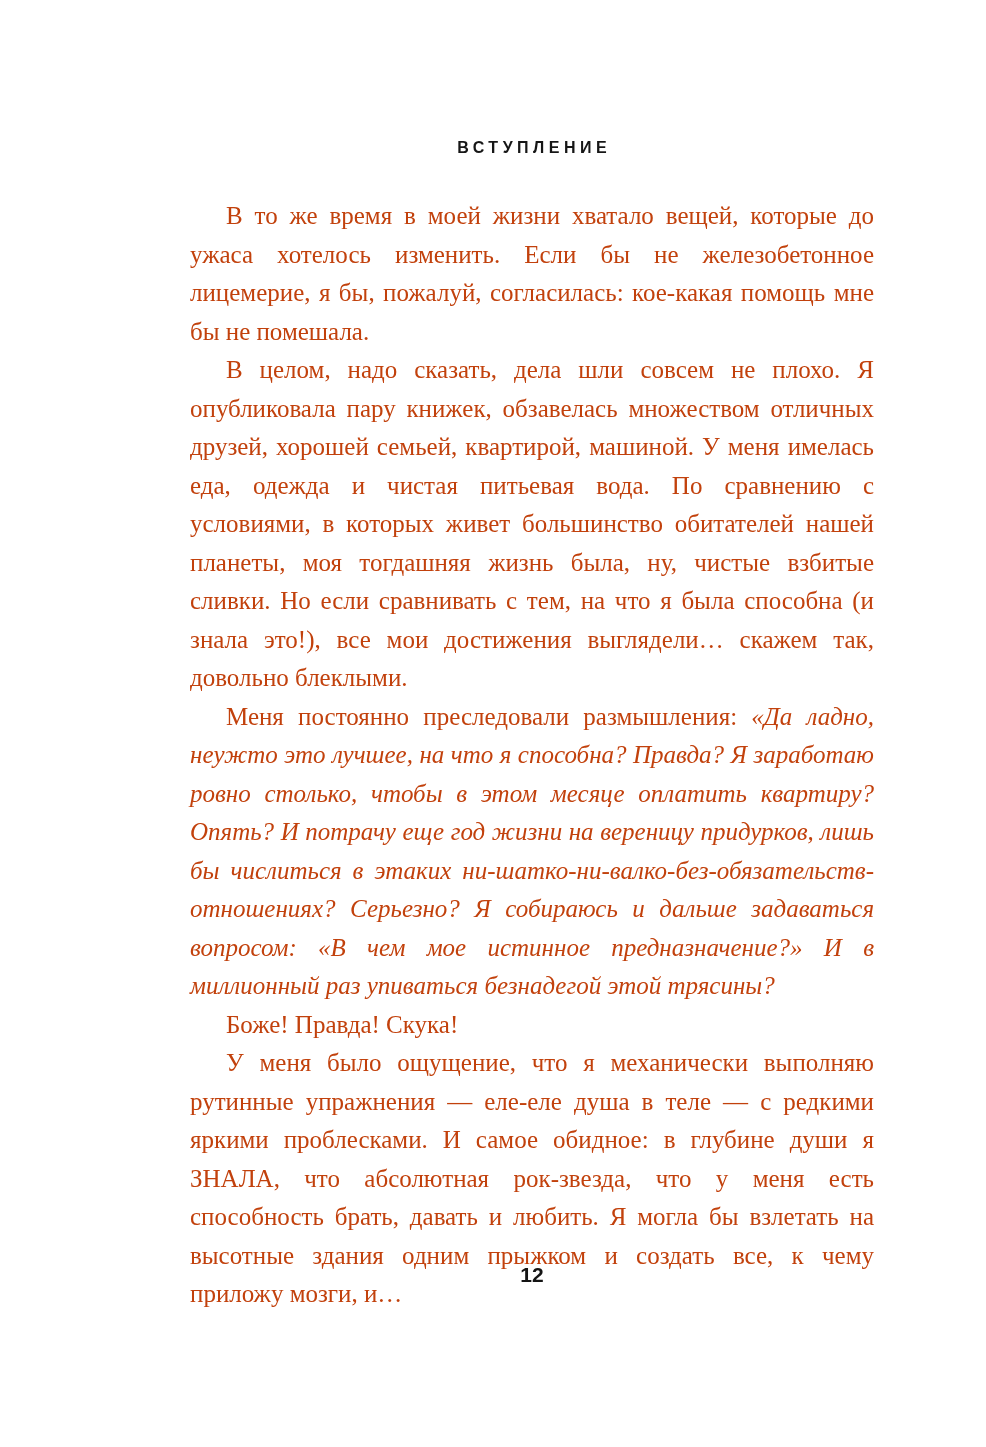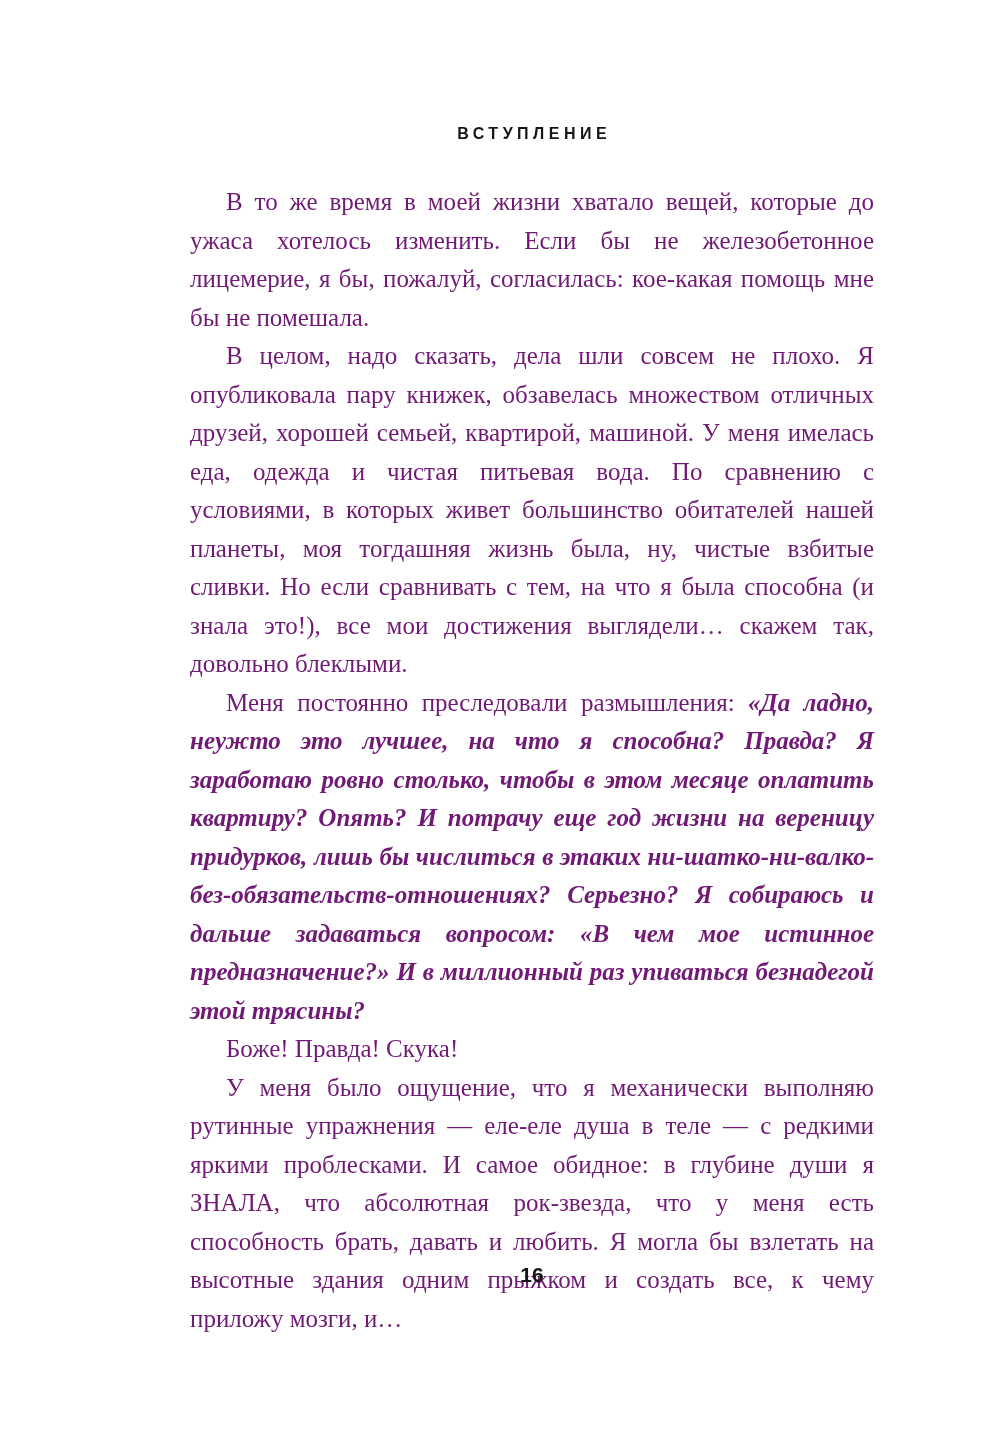--- a/index.html
+++ b/index.html
@@ -10,48 +10,47 @@
   .page {
     position: relative;
     width: 986px;
     height: 1447px;
     background: #ffffff;
     overflow: hidden;
   }
   .text-block {
     position: absolute;
     left: 190px;
-    top: 125px;
+    top: 139px;
     width: 684px;
   }
   .chapter-header {
     font-family: "Liberation Sans", "DejaVu Sans", sans-serif;
     font-weight: bold;
     font-size: 16px;
     letter-spacing: 4.5px;
     padding-left: 4.5px; 
     text-align: center;
     color: #161616;
     margin: 0;
   }
   .body-text {
     margin-top: 40px;
   }
   .body-text p {
     margin: 0;
     font-family: "Liberation Serif", "DejaVu Serif", serif;
     font-size: 25px;
     line-height: 38.5px;
-    color: #701a75;
+    color: #c2410c;
     text-align: justify;
     text-indent: 36px;
   }
   .quote-italic {
     font-style: italic;
-    font-weight: bold;
   }
   .page-number {
     position: absolute;
     top: 1263px;
     left: 190px;
     width: 684px;
     text-align: center;
     font-family: "Liberation Sans", "DejaVu Sans", sans-serif;
     font-weight: bold;
     font-size: 21px;
@@ -71,14 +70,14 @@
       <p>В целом, надо сказать, дела шли совсем не плохо. Я опубликовала пару книжек, обзавелась множеством отличных друзей, хорошей семьей, квартирой, машиной. У меня имелась еда, одежда и чистая питьевая вода. По сравнению с условиями, в которых живет большинство обитателей нашей планеты, моя тогдашняя жизнь была, ну, чистые взбитые сливки. Но если сравнивать с тем, на что я была способна (и знала это!), все мои достижения выглядели… скажем так, довольно блеклыми.</p>
 
       <p><span>Меня постоянно преследовали размышления: </span><span class="quote-italic">«Да ладно, неужто это лучшее, на что я способна? Правда? Я заработаю ровно столько, чтобы в этом месяце оплатить квартиру? Опять? И потрачу еще год жизни на вереницу придурков, лишь бы числиться в этаких ни-шатко-ни-валко-без-обязательств-отношениях? Серьезно? Я собираюсь и дальше задаваться вопросом: «В чем мое истинное предназначение?» И в миллионный раз упиваться безнадегой этой трясины?</span></p>
 
       <p>Боже! Правда! Скука!</p>
 
       <p>У меня было ощущение, что я механически выполняю рутинные упражнения — еле-еле душа в теле — с редкими яркими проблесками. И самое обидное: в глубине души я ЗНАЛА, что абсолютная рок-звезда, что у меня есть способность брать, давать и любить. Я могла бы взлетать на высотные здания одним прыжком и создать все, к чему приложу мозги, и…</p>
     </div>
   </div>
 
-  <div class="page-number">16</div>
+  <div class="page-number">12</div>
 </div>
 
 </body></html>

